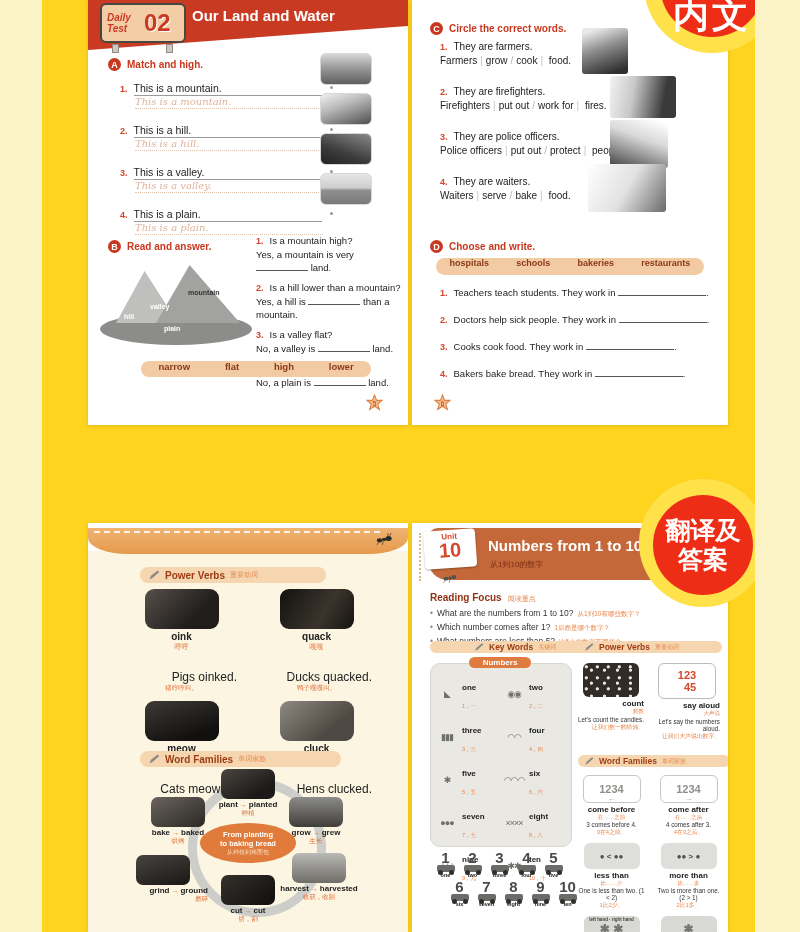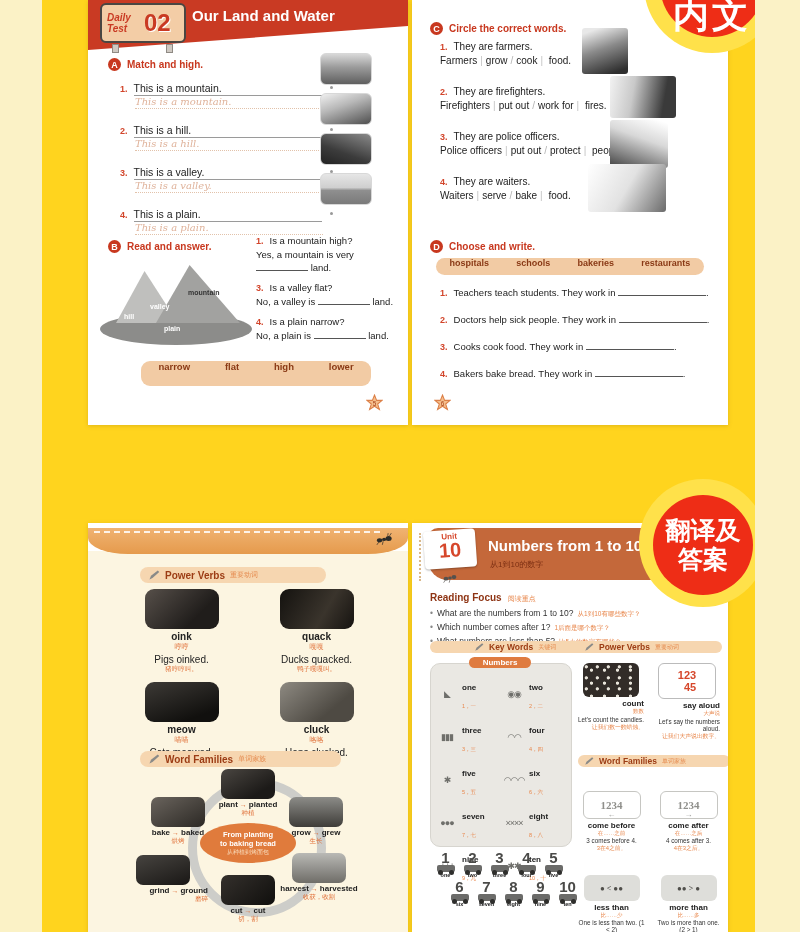--- a/index.html
+++ b/index.html
@@ -62,21 +62,21 @@
              clip-path:polygon(46% 0,0 100%,100% 100%);}
   .mtn-peak2{position:absolute;left:56px;top:0;width:84px;height:58px;background:#A2A2A0;
              clip-path:polygon(40% 0,0 100%,100% 100%);}
   .mtn-label{position:absolute;font-size:7px;font-weight:bold;color:#fff;}
   .ml-mountain{left:88px;top:24px;color:#333;}
   .ml-valley{left:50px;top:38px;}
   .ml-hill{left:24px;top:48px;}
   .ml-plain{left:64px;top:60px;}
   .bank{position:absolute;background:#F2CBA4;border-radius:9px;display:flex;justify-content:space-around;
         font-weight:bold;color:#8A3A16;font-size:9.5px;}
-  #p1-bank{left:53px;top:361px;width:230px;height:25px;}
+  #p1-bank{left:53px;top:361px;width:230px;height:16px;}
   .star-wrap{position:absolute;width:17px;height:17px;}
   #p1-star{left:278px;top:394px;}
   
   #p2-secC{position:absolute;left:18px;top:22px;}
   #p2-citems{position:absolute;left:28px;top:40px;width:250px;}
   .c-item{margin-bottom:17px;font-size:10px;color:#222;line-height:14px;}
   .c-opt .bar{color:#c3c3c3;margin:0 3px;}
   .c-opt .slash{color:#b5b5b5;margin:0 3px;}
   .photo{position:absolute;border-radius:3px;}
   .ph1{right:100px;top:28px;width:46px;height:46px;background:linear-gradient(160deg,#e8e8e8 10%,#8a8a8a 45%,#2f2f2f 90%);}
@@ -107,21 +107,21 @@
   #p3-cards{position:absolute;left:38px;top:66px;width:246px;display:grid;grid-template-columns:1fr 1fr;
             column-gap:24px;row-gap:8px;z-index:2;}
   .av-card{text-align:center;}
   .av-img{width:74px;height:40px;border-radius:9px;margin:0 auto 2px;}
   .av-card:nth-child(1) .av-img{background:linear-gradient(135deg,#57504a,#201d1b 70%);}
   .av-card:nth-child(2) .av-img{background:linear-gradient(120deg,#14120f,#3a342c 60%,#161310);}
   .av-card:nth-child(3) .av-img{background:linear-gradient(160deg,#3d3a36,#11100e 80%);}
   .av-card:nth-child(4) .av-img{background:linear-gradient(140deg,#8e8a82,#4e4a43 70%);}
   .av-word{font-weight:bold;font-size:10px;color:#222;}
   .av-zh{font-size:7px;color:#E0713A;}
-  .av-sen{font-size:10px;color:#222;margin-top:2px;}
+  .av-sen{font-size:12px;color:#222;margin-top:18px;text-align:right;}
   .av-senzh{font-size:6.5px;color:#E0713A;}
   #p3-wf-pill{left:52px;top:228px;width:185px;}
   .wf-ring{position:absolute;left:100px;top:256px;width:120px;height:120px;border:9px solid #CDCDC9;
            border-radius:50%;z-index:1;}
   .wf-center{position:absolute;left:112px;top:300px;width:96px;height:40px;background:#E07B3C;border-radius:50%;
              color:#fff;text-align:center;font-weight:bold;font-size:7.5px;line-height:9px;
              display:flex;flex-direction:column;justify-content:center;z-index:3;}
   .wf-center .wfc-zh{font-weight:normal;font-size:6px;color:#F8DBBB;}
   .wf-node{position:absolute;width:90px;text-align:center;z-index:2;}
   .wf-img{width:54px;height:30px;border-radius:7px;margin:0 auto 1px;}
@@ -189,22 +189,22 @@
       background-size:11px 11px,13px 13px;}
   .pv4-card:nth-child(2) .pv4-img{background:#fff;border:1px solid #bbb;color:#D6472B;font-size:11px;line-height:12px;}
   .pv4-word{font-size:8px;font-weight:bold;color:#222;}
   .pv4-zh{font-size:5.5px;color:#E8874C;}
   .pv4-sen{font-size:6.3px;color:#333;margin-top:1px;}
   .pv4-senzh{font-size:5.8px;color:#E8874C;}
   #p4-wf-pill{left:166px;top:232px;width:140px;}
   #p4-wf-cards{position:absolute;left:166px;top:252px;width:144px;display:grid;grid-template-columns:1fr 1fr;
                column-gap:10px;row-gap:6px;z-index:2;}
   .wf4-card{text-align:center;}
-  .wf4-img{position:relative;width:56px;height:26px;border-radius:6px;margin:16px auto 2px;
-           display:flex;align-items:center;justify-content:center;font-weight:bold;color:#8F8F8B;font-size:11px;font-family:Liberation Serif, serif;}
+  .wf4-img{position:relative;width:56px;height:26px;border-radius:6px;margin:0 auto 2px;
+           display:flex;align-items:center;justify-content:center;font-weight:bold;color:#8F8F8B;font-size:11px;}
   .wf4-card:nth-child(1) .wf4-img,.wf4-card:nth-child(2) .wf4-img{background:#fff;border:1px solid #c6c6c2;}
   .wf4-card:nth-child(1) .wf4-img::after{content:"\2190";position:absolute;bottom:-1px;left:0;right:0;font-size:8px;color:#9a9a96;}
   .wf4-card:nth-child(2) .wf4-img::after{content:"\2192";position:absolute;bottom:-1px;left:0;right:0;font-size:8px;color:#9a9a96;}
   .wf4-card:nth-child(3) .wf4-img,.wf4-card:nth-child(4) .wf4-img{background:#DEDEDA;font-size:8px;color:#504f4b;}
   .wf4-card:nth-child(3) .wf4-img::before{content:"\25CF  <  \25CF\25CF";}
   .wf4-card:nth-child(4) .wf4-img::before{content:"\25CF\25CF  >  \25CF";}
   .wf4-card:nth-child(5) .wf4-img,.wf4-card:nth-child(6) .wf4-img{background:#D8D8D4;color:#76756f;font-size:12px;}
   .wf4-card:nth-child(5) .wf4-img::before{content:"\2731  \2731";}
   .wf4-card:nth-child(6) .wf4-img::before{content:"\2731";}
   .wf4-cap{position:absolute;left:0;right:0;top:1px;font-size:4.5px;color:#44433f;}
@@ -287,20 +287,24 @@
       <span class="mtn-label ml-plain">plain</span>
     </div>
 
     <div id="p1-bitems">
 
     <div class="b-item">
         <div><span class="m-num">1.</span><span>Is a mountain high?</span></div>
         <div class="b-a"><span>Yes, a mountain is very</span> <span class="blank"></span> <span>land.</span></div>
       </div>
         <div class="b-item">
+        <div><span class="m-num">2.</span><span>Is a hill lower than a mountain?</span></div>
+        <div class="b-a"><span>Yes, a hill is</span> <span class="blank"></span> <span>than a mountain.</span></div>
+      </div>
+        <div class="b-item">
         <div><span class="m-num">3.</span><span>Is a valley flat?</span></div>
         <div class="b-a"><span>No, a valley is</span> <span class="blank"></span> <span>land.</span></div>
       </div>
         <div class="b-item">
         <div><span class="m-num">4.</span><span>Is a plain narrow?</span></div>
         <div class="b-a"><span>No, a plain is</span> <span class="blank"></span> <span>land.</span></div>
       </div>
       </div>
 
     <div class="bank" id="p1-bank">

